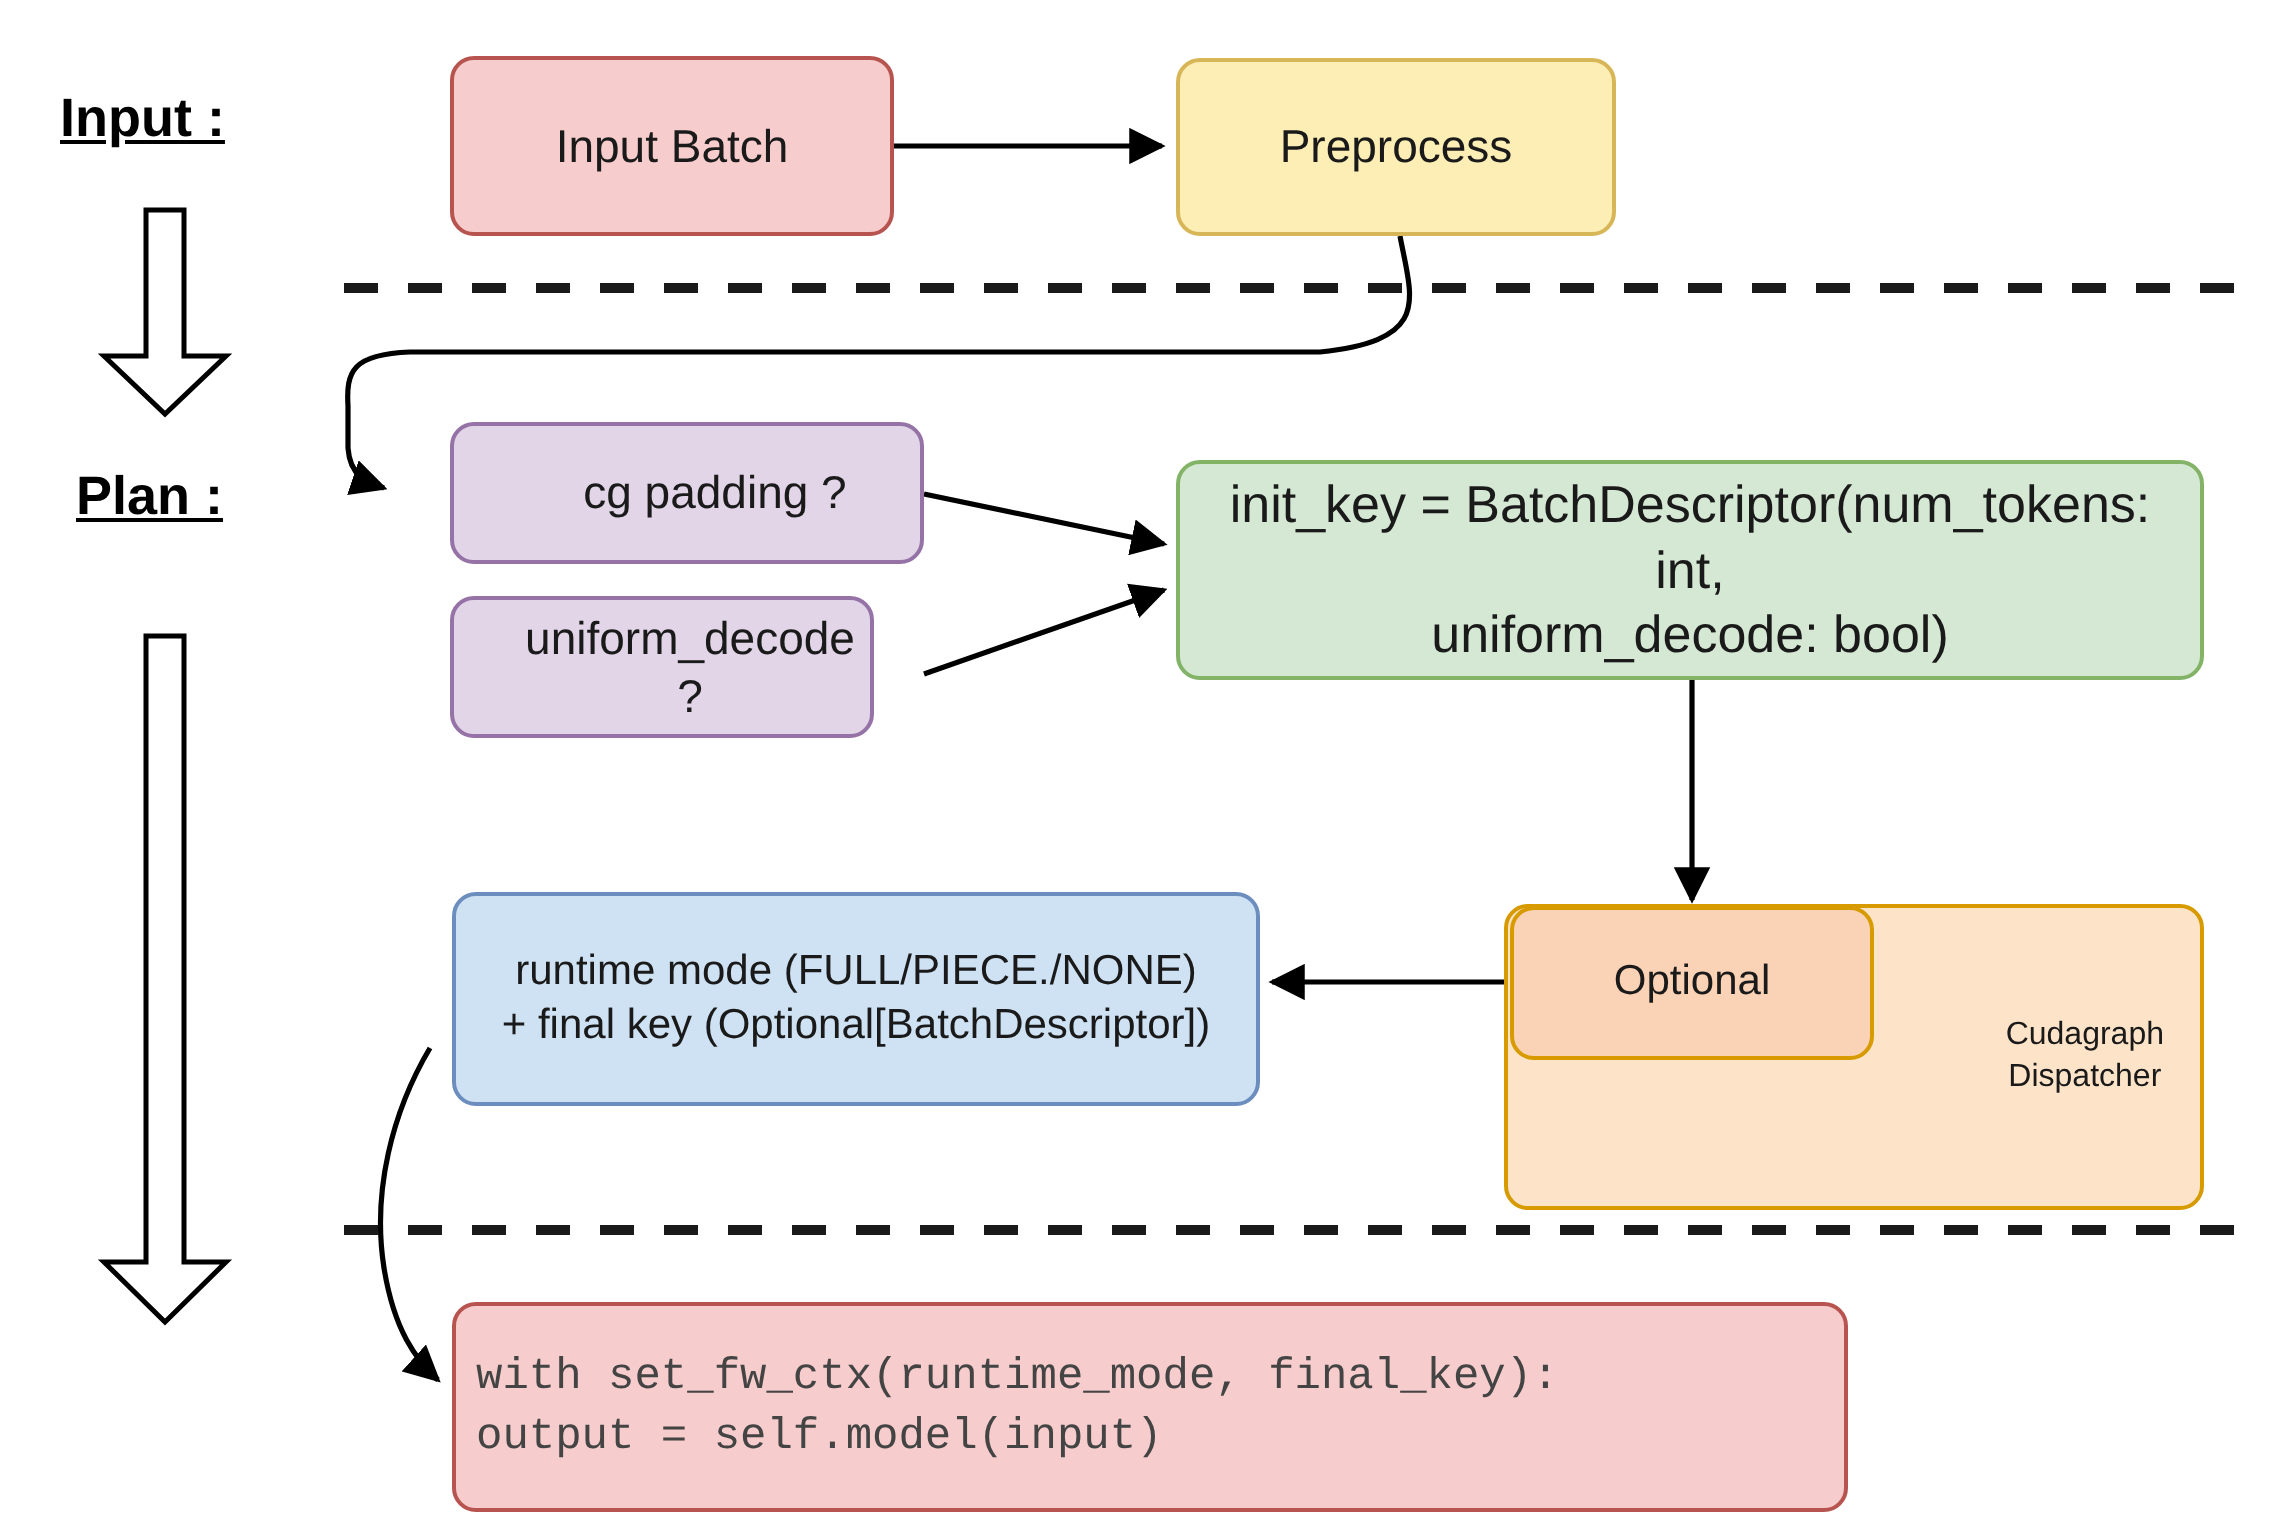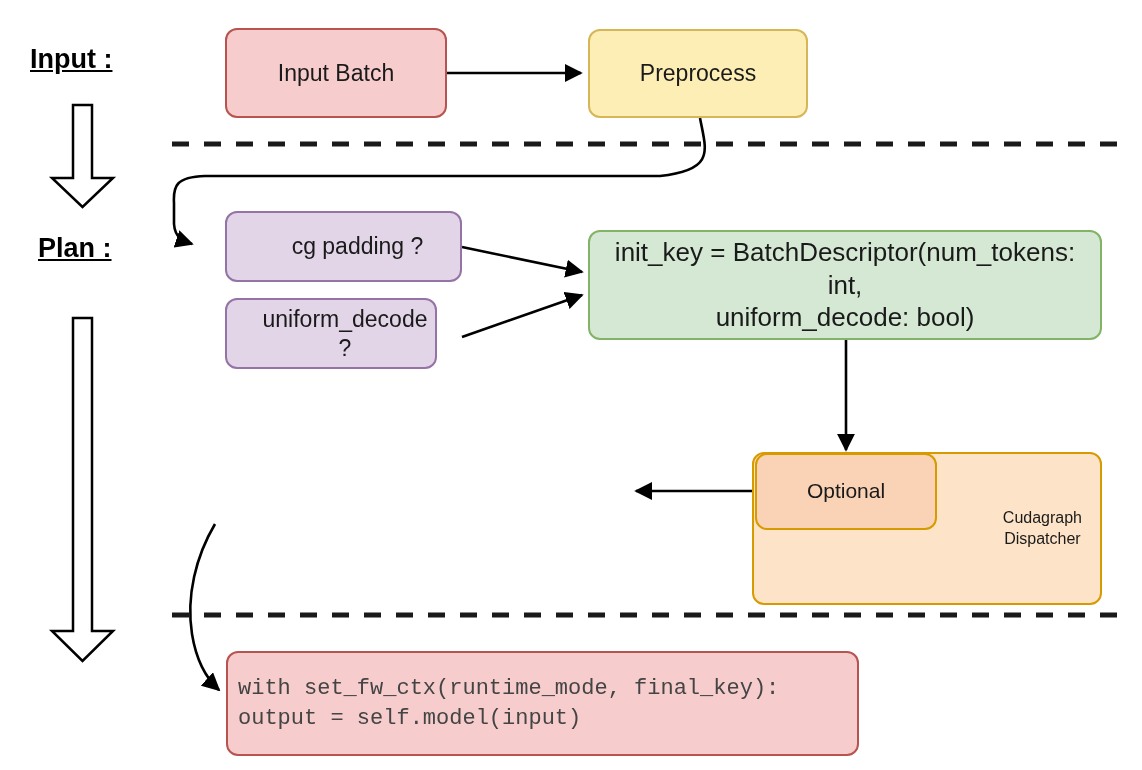--- a/index.html
+++ b/index.html
@@ -68,21 +68,21 @@
   #node-uniform-dec   { left: 225px; top: 298px; width: 212px; height: 71px; }
   #node-init-key      { left: 588px; top: 230px; width: 514px; height: 110px;
                         font-size: 26px; }
   #node-cudagraph-dispatcher { left: 752px; top: 452px; width: 350px; height: 153px;
                         align-items: center; justify-content: flex-end;
                         padding-right: 18px; font-size: 16px; }
   #node-dispatch      { left: 755px; top: 453px; width: 182px; height: 77px;
                         font-size: 21px; z-index: 3; }
   #node-runtime-mode  { left: 226px; top: 446px; width: 404px; height: 107px;
                         font-size: 21px; }
-  #node-code          { left: 226px; top: 651px; width: 633px; height: 105px;
+  #node-code          { left: 226px; top: 651px; width: 698px; height: 105px;
                         font-family: "Liberation Mono", "DejaVu Sans Mono", monospace;
                         font-size: 22px; line-height: 1.35;
                         justify-content: flex-start; text-align: left;
                         padding-left: 10px; color: #444444; }
 
   #label-input   { left: 30px;  top: 44px;  }
   #label-plan    { left: 38px;  top: 233px; }
   #label-execute { left: 14px;  top: 672px; }
 </style>
 </head>
@@ -133,17 +133,19 @@
   <div class="node n-purple" id="node-uniform-dec">uniform_decode ?</div>
 
   <div class="node n-green" id="node-init-key">init_key = BatchDescriptor(num_tokens: int,
 uniform_decode: bool)</div>
 
   <div class="node n-orange-outer" id="node-cudagraph-dispatcher">Cudagraph
 Dispatcher</div>
 
   <div class="node n-orange-inner" id="node-dispatch">Optional</div>
 
+  <div class="node n-blue" id="node-runtime-mode">runtime mode (FULL/PIECE./NONE)
++ final key (Optional[BatchDescriptor])</div>
 
   <div class="node n-red" id="node-code">with set_fw_ctx(runtime_mode, final_key):
     output = self.model(input)</div>
 
 </div>
 
 </body></html>

